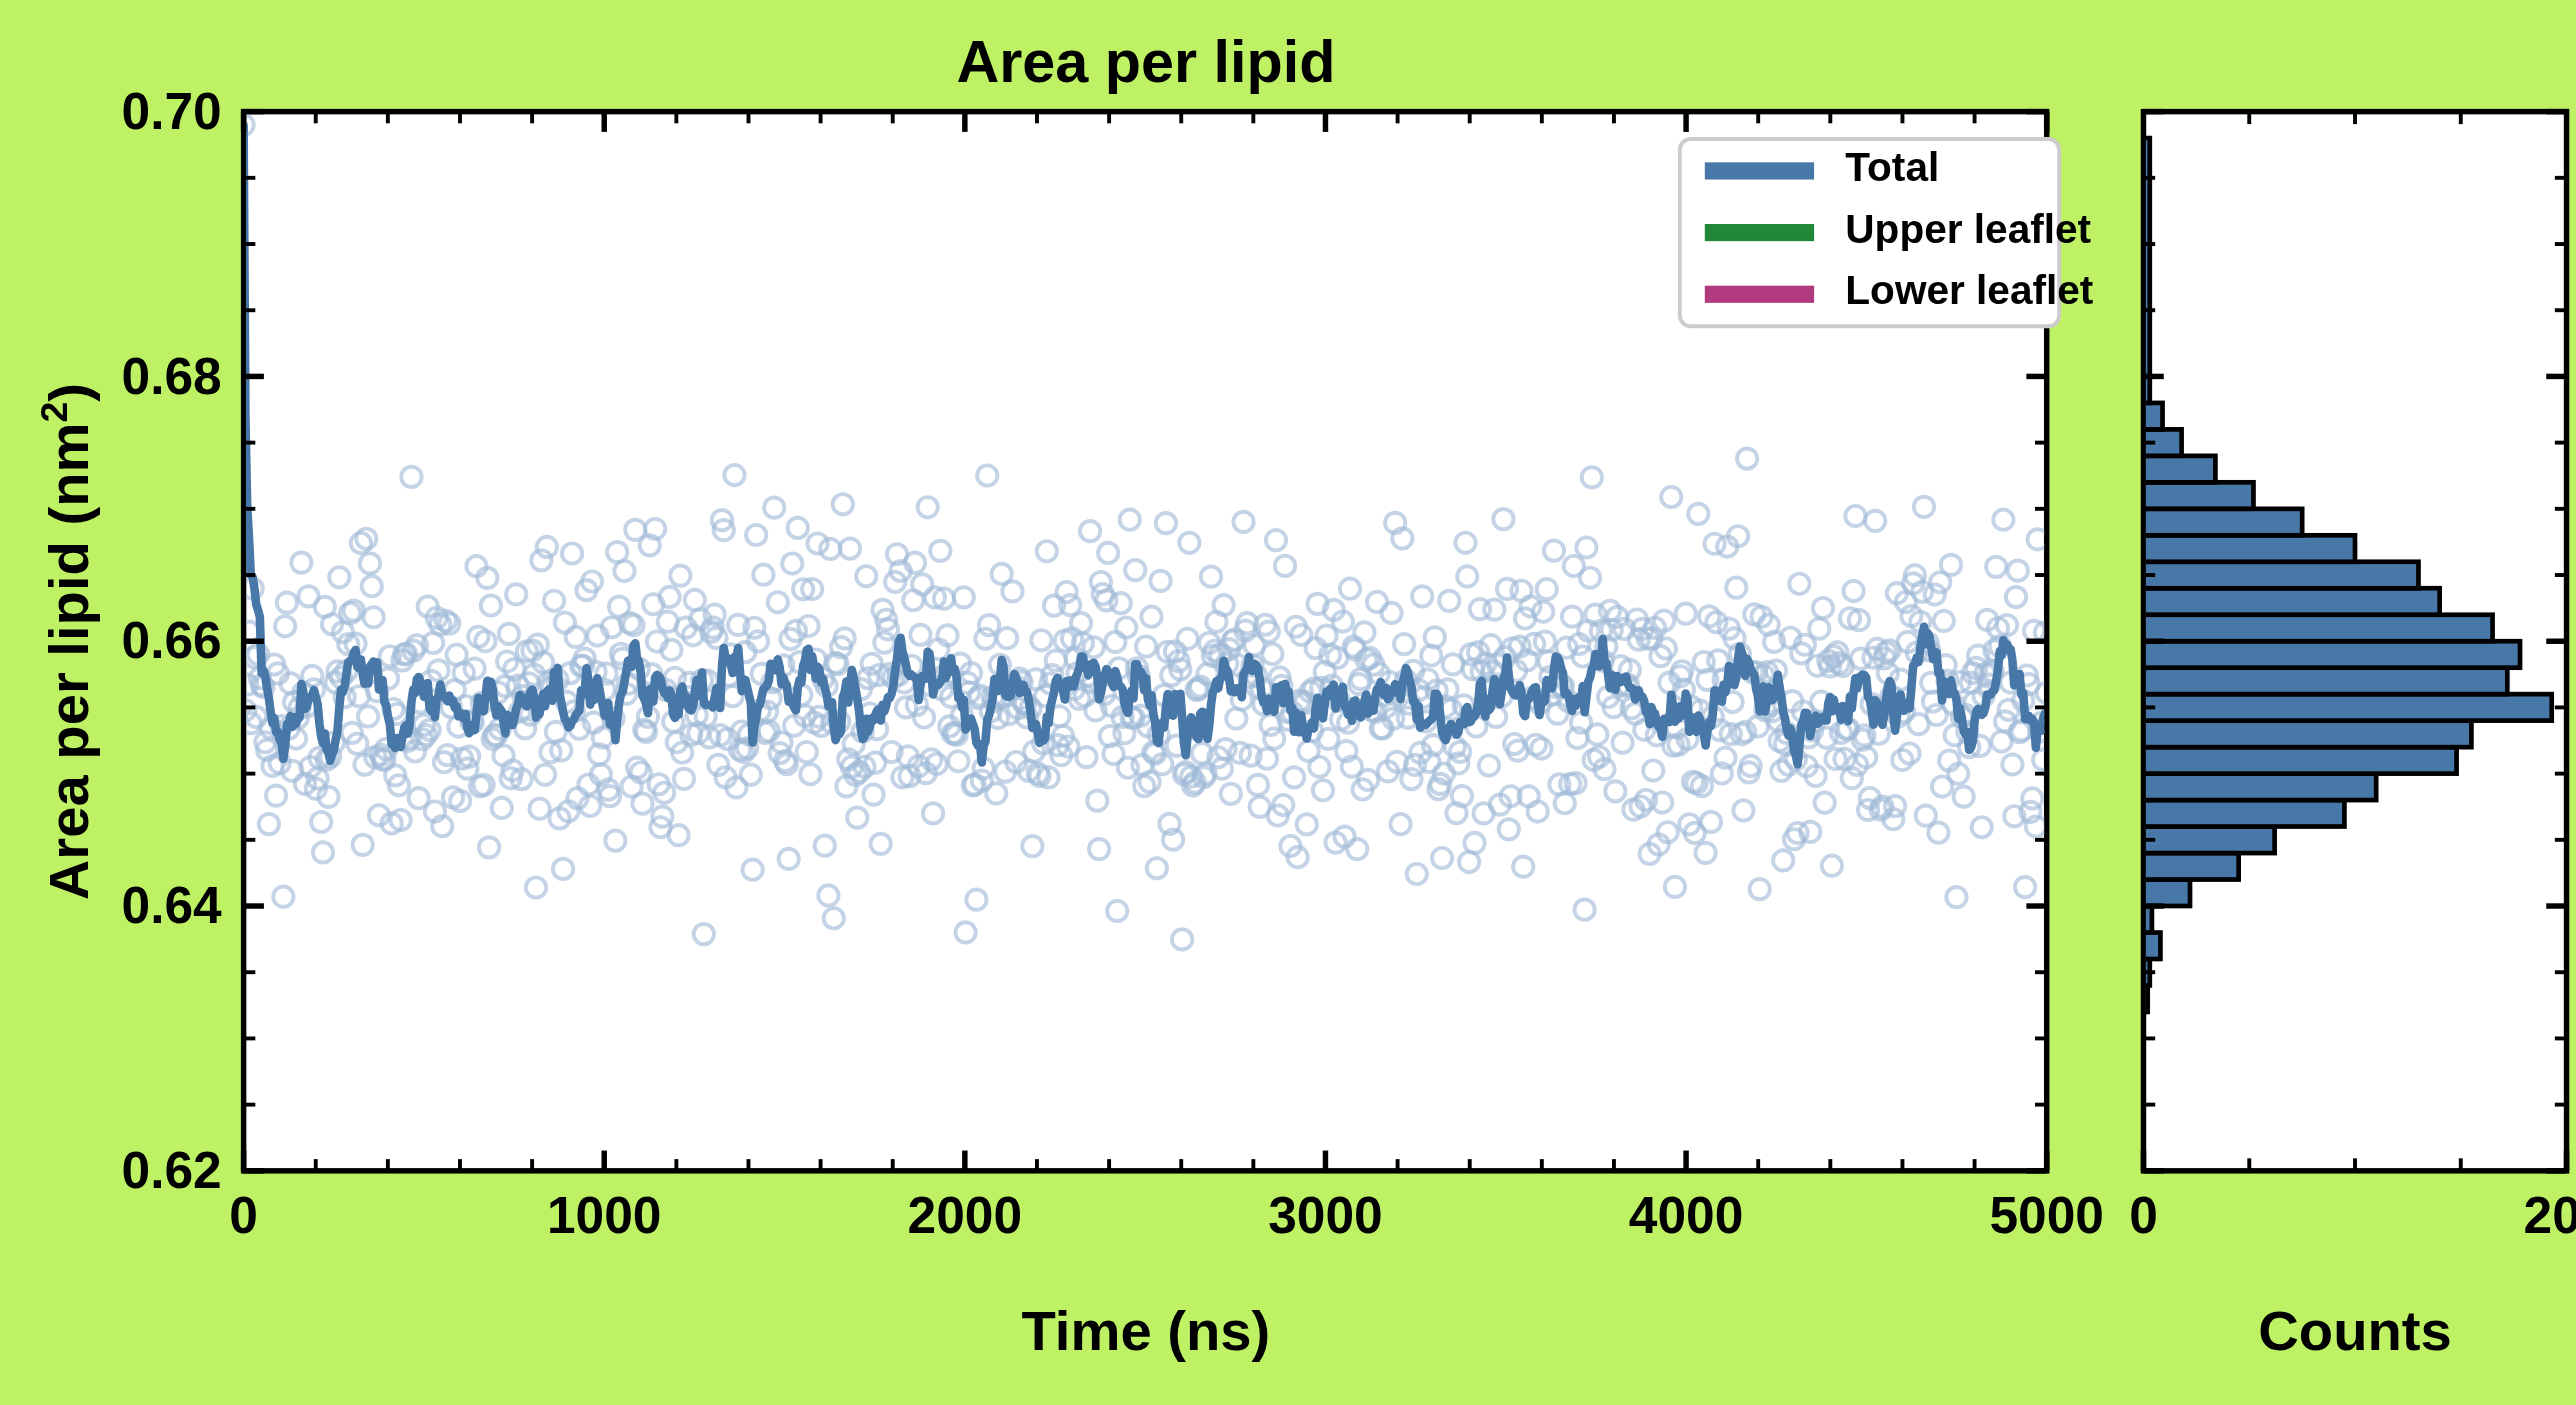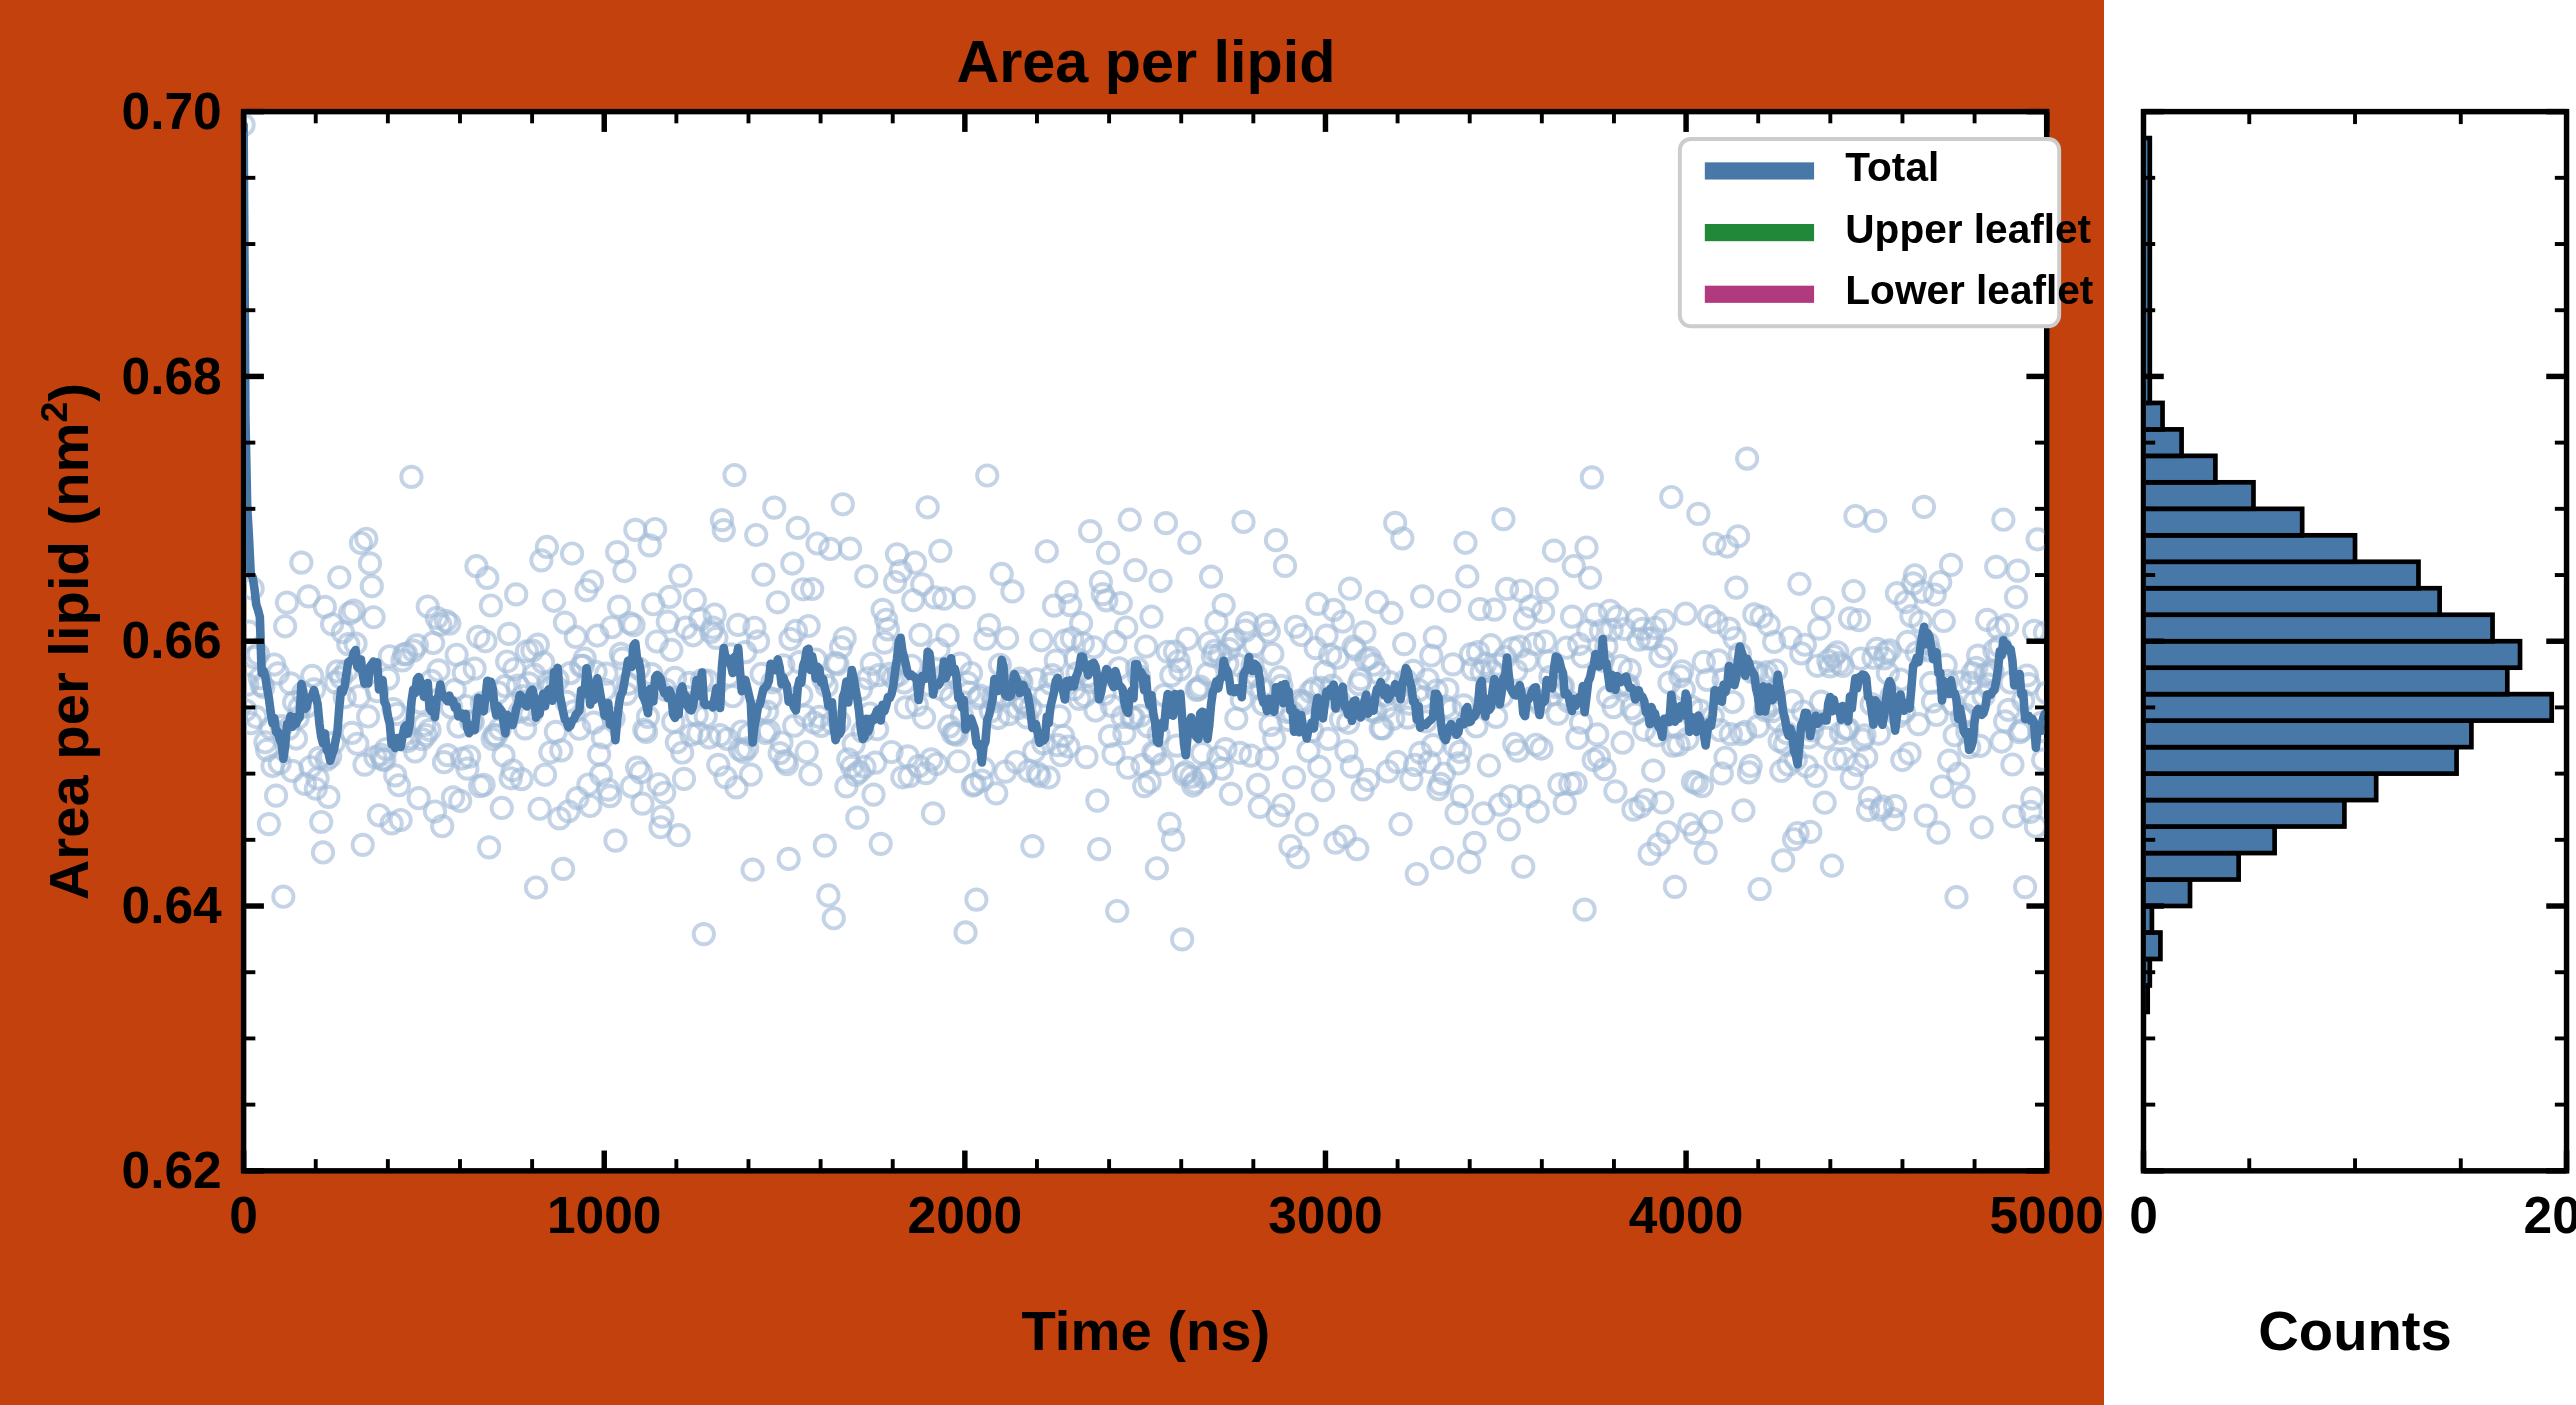--- a/index.html
+++ b/index.html
@@ -1,18 +1,18 @@
 <!DOCTYPE html>
 <html style="font-size:12.5px"><head>
 <meta charset="utf-8">
 <style>
   html,body{margin:0;padding:0;background:#ffffff;}
   body{width:2576px;height:1405px;overflow:hidden;
        font-family:"Liberation Sans","DejaVu Sans",sans-serif;}
-  #fig{position:relative;width:2104px;height:1405px;background:#c2410c;}
+  #fig{position:relative;width:2576px;height:1405px;background:#bef264;}
   svg{display:block;}
   .tick-label{font-family:"Liberation Sans",sans-serif;font-weight:bold;fill:#000;}
   .axis-label{font-family:"Liberation Sans",sans-serif;font-weight:bold;fill:#000;}
   .fig-title{font-family:"Liberation Sans",sans-serif;font-weight:bold;fill:#000;}
   .legend-label{font-family:"Liberation Sans",sans-serif;font-weight:bold;fill:#000;}
 </style>
 </head>
 <body>
 
 <div id="fig">

